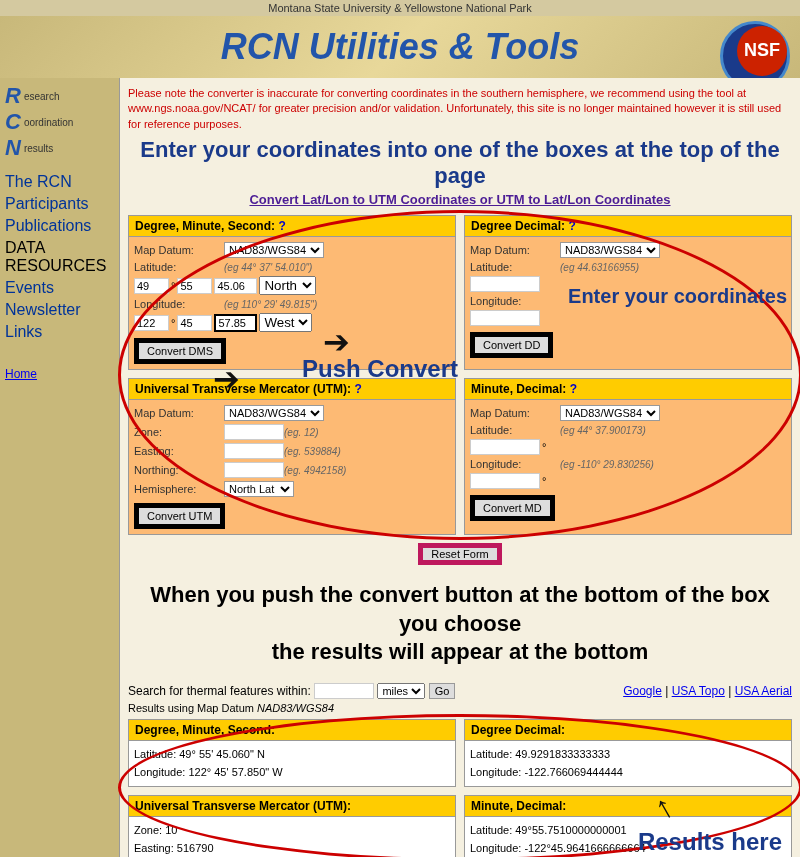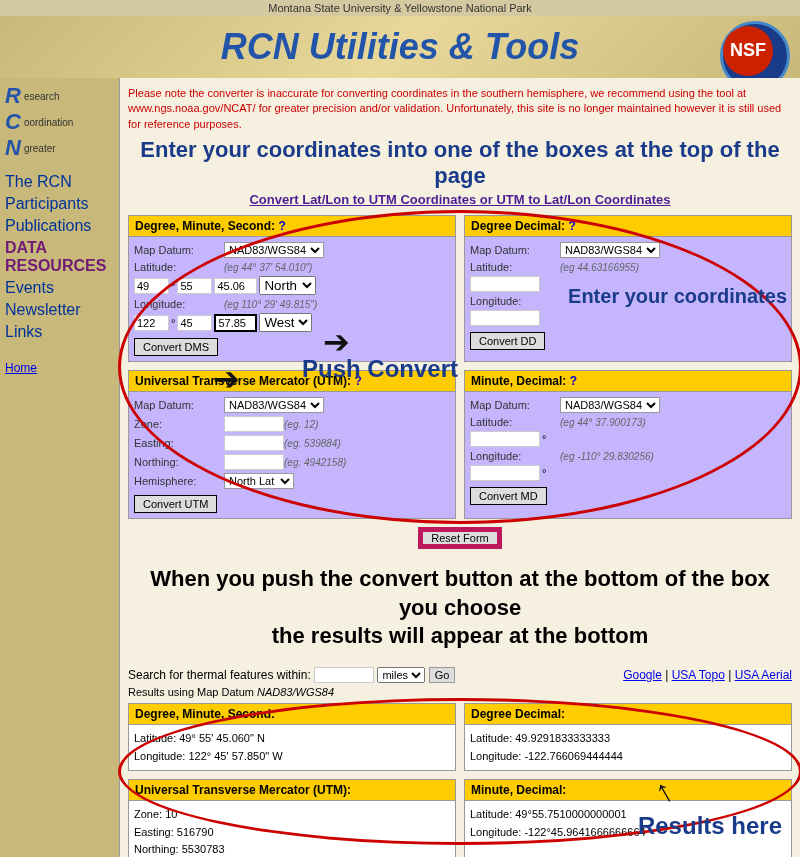--- a/index.html
+++ b/index.html
@@ -19,21 +19,21 @@
     .nsf-logo {
       position: absolute;
       right: 10px;
       top: 5px;
       width: 70px;
       height: 70px;
       background: #1a3a8a;
       border-radius: 50%;
       display: flex;
       flex-direction: column;
-      align-items: flex-start;
+      align-items: flex-end;
       justify-content: center;
       color: white;
       font-size: 9px;
       font-weight: bold;
       border: 3px solid #4488cc;
     }
     .nsf-inner {
       background: #cc2200;
       width: 50px;
       height: 50px;
@@ -68,22 +68,22 @@
     }
     .sidebar-nav { margin-top: 10px; }
     .sidebar-nav a {
       display: block;
       color: #003399;
       text-decoration: none;
       font-size: 16px;
       padding: 2px 0;
     }
     .sidebar-nav a.data-resources {
-      color: #701a75;
-      font-weight: bold;
+      color: #000000;
+      font-weight: normal;
     }
 
     
     .content {
       flex: 1;
       background: #f5f0e0;
       padding: 8px;
       position: relative;
     }
     .warning-text {
@@ -103,21 +103,21 @@
 
     
     .converter-grid {
       display: grid;
       grid-template-columns: 1fr 1fr;
       gap: 8px;
       margin-bottom: 8px;
     }
     .conv-box {
       border: 1px solid #999;
-      background: #c4b5fd;
+      background: #fdba74;
     }
     .conv-box-header {
       background: #ffcc00;
       padding: 3px 6px;
       font-weight: bold;
       font-size: 12px;
       border-bottom: 1px solid #999;
     }
     .conv-box-body {
       padding: 5px;
@@ -155,21 +155,21 @@
     .lat-lon-row input {
       font-size: 11px;
       border: 1px solid #ccc;
       padding: 1px 2px;
     }
     .small-input { width: 35px; }
     .medium-input { width: 43px; }
     .large-input { width: 70px; }
     .convert-btn {
       background: #ddd;
-      border: 1px solid #000000;
+      border: 5px solid #000000;
       padding: 2px 8px;
       font-size: 11px;
       cursor: pointer;
       margin-top: 3px;
     }
     .results-datum {
       font-size: 11px;
       margin-bottom: 5px;
     }
     .results-datum em { font-style: italic; }
@@ -264,36 +264,36 @@
         <div class="rcn-letter-row">
           <span class="rcn-big-letter">R</span>
           <span class="rcn-word">esearch</span>
         </div>
         <div class="rcn-letter-row">
           <span class="rcn-big-letter">C</span>
           <span class="rcn-word">oordination</span>
         </div>
         <div class="rcn-letter-row">
           <span class="rcn-big-letter">N</span>
-          <span class="rcn-word">greater</span>
+          <span class="rcn-word">results</span>
         </div>
       </div>
     </div>
 
     <div class="sidebar-nav">
       <a href="#">The RCN</a>
       <a href="#">Participants</a>
       <a href="#">Publications</a>
       <a href="#" class="data-resources">DATA<br>RESOURCES</a>
       <a href="#">Events</a>
       <a href="#">Newsletter</a>
       <a href="#">Links</a>
     </div>
 
-    <div style="margin-top:18px;">
+    <div style="margin-top:24px;">
       <a href="#">Home</a>
     </div>
   </div>
 
   <div class="content" style="position:relative;">
 
     <div class="warning-text">
       <span>Please note the converter is inaccurate for converting coordinates in the southern hemisphere, we recommend using the tool at www.ngs.noaa.gov/NCAT/ for greater precision and/or validation. Unfortunately, this site is no longer maintained however it is still used for reference purposes.</span>
     </div>
 

